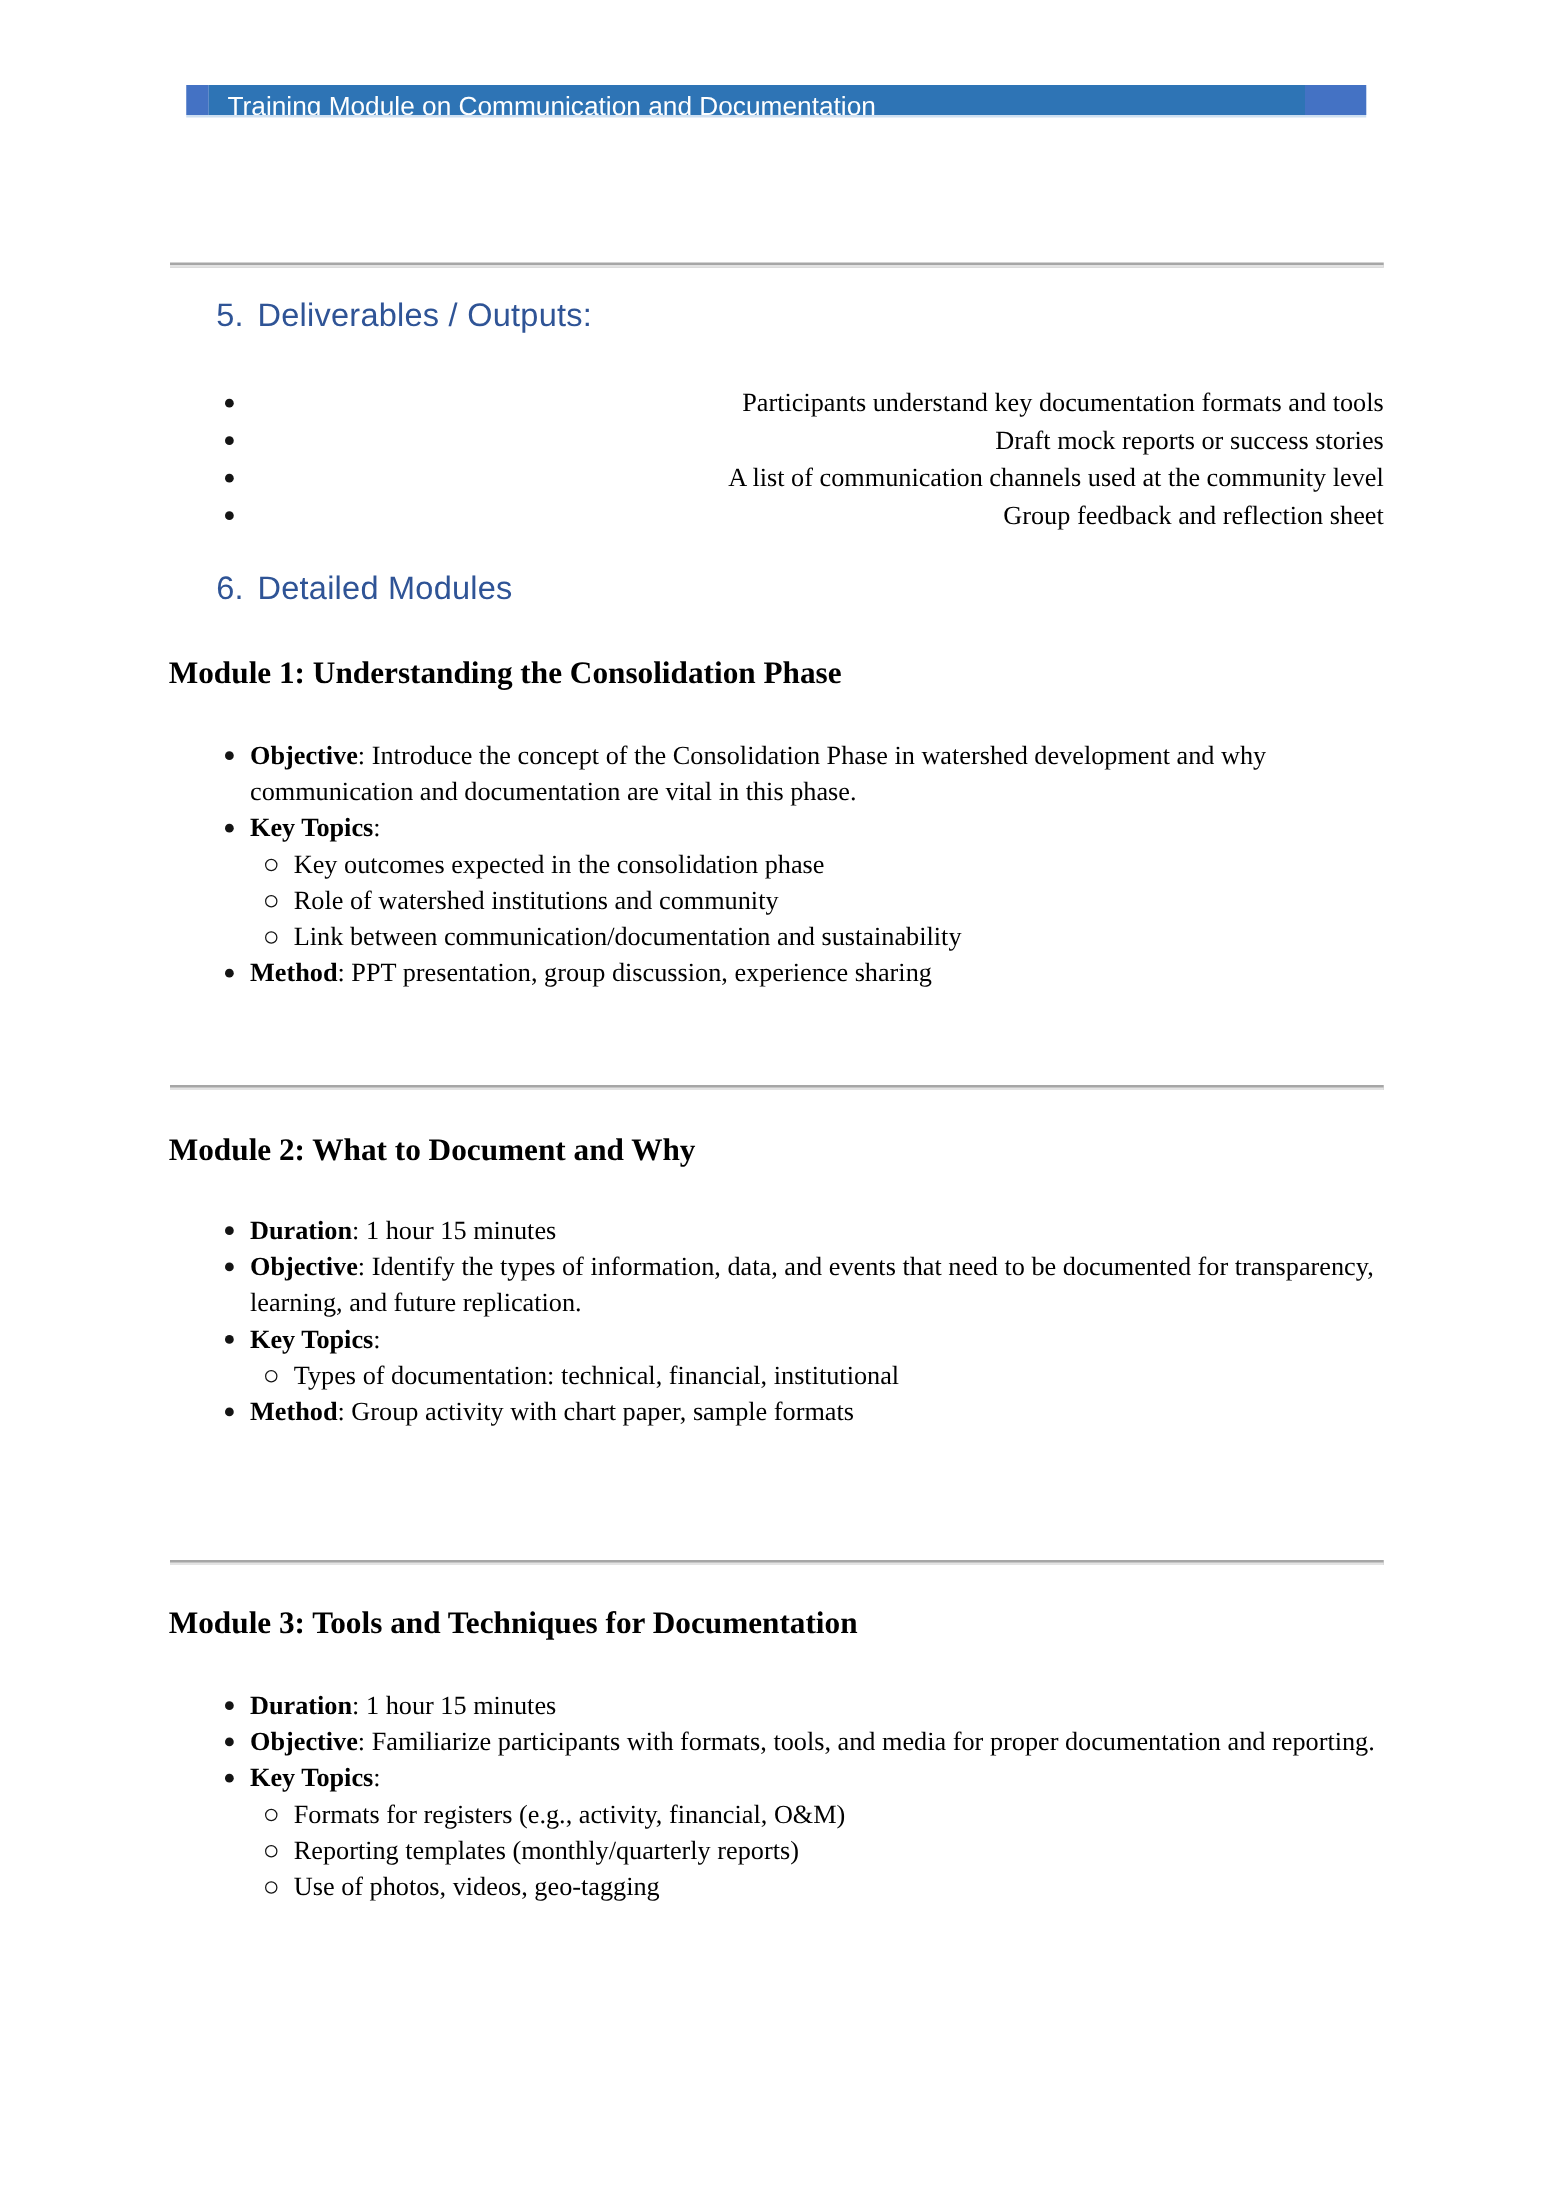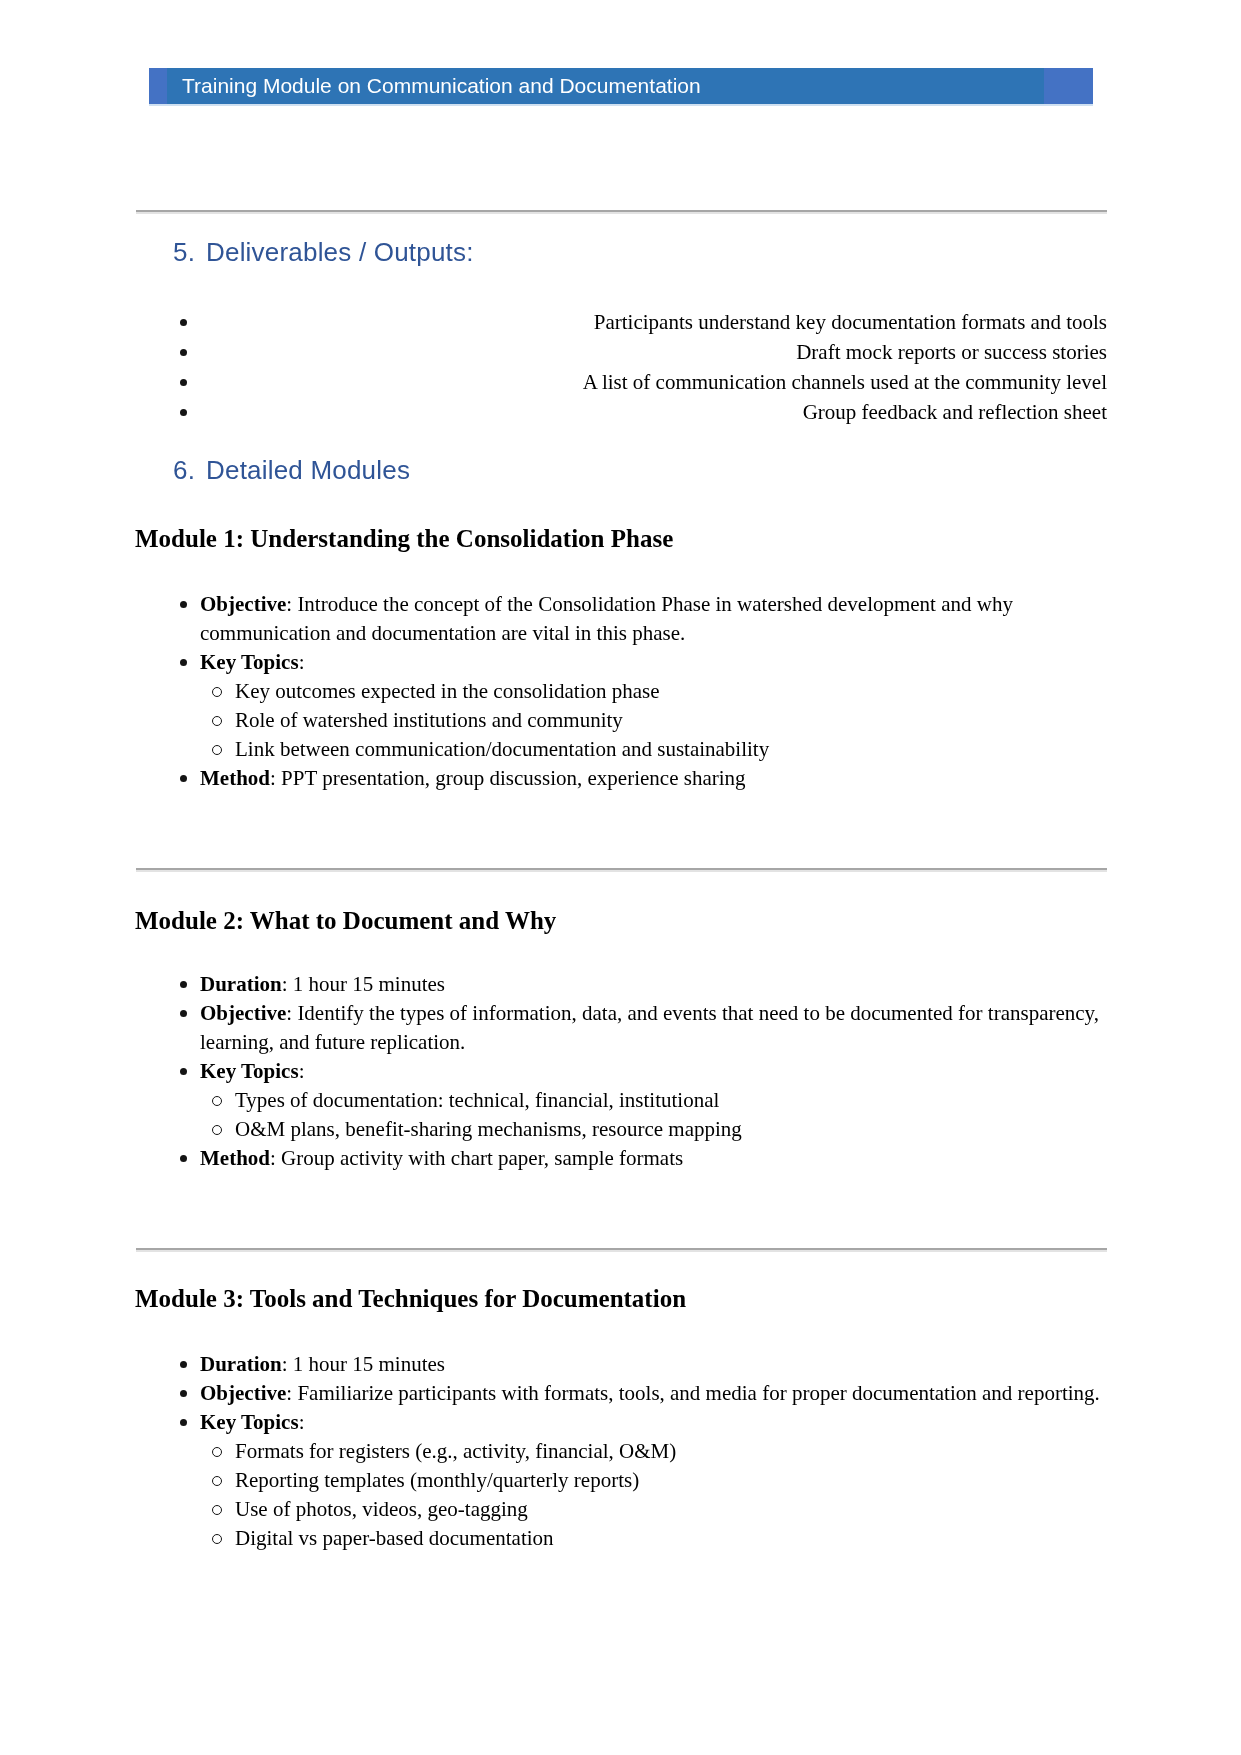--- a/index.html
+++ b/index.html
@@ -9,21 +9,21 @@
     --rule-gray:#A6A6A6;
   }
   *{box-sizing:border-box;}
   html,body{margin:0;padding:0;background:#ffffff;}
   .page{
     position:relative;width:1241px;height:1755px;background:#ffffff;
     overflow:hidden;font-family:"Liberation Serif",serif;color:#000;
   }
   
   .header-bar{
-    position:absolute;top:68px;left:149px;width:944px;height:36px;
+    position:absolute;top:68px;left:149px;width:944px;height:24px;
     display:flex;align-items:stretch;
     box-shadow:0 2px 0 #cfe0f1;
   }
   .bar-accent-left{width:18px;background:var(--bar-accent);}
   .bar-main{
     flex:1;background:var(--bar-main);color:#ffffff;
     font-family:"Liberation Sans",sans-serif;font-size:21px;line-height:35px;
     padding-left:15px;white-space:nowrap;overflow:hidden;
   }
   .bar-accent-right{width:49px;background:var(--bar-accent);}
@@ -162,24 +162,20 @@
       <span class="li-label">Objective</span><span>: Identify the types of information, data, and events that need to be documented for transparency, learning, and future replication.</span>
     </div>
     <div class="li l1">
       <span class="marker"></span>
       <span class="li-label">Key Topics</span><span>:</span>
     </div>
     <div class="li l2">
       <span class="marker"></span>
       <span>Types of documentation: technical, financial, institutional</span>
     </div>
-    <div class="li l2">
-      <span class="marker"></span>
-      <span>O&amp;M plans, benefit-sharing mechanisms, resource mapping</span>
-    </div>
     <div class="li l1">
       <span class="marker"></span>
       <span class="li-label">Method</span><span>: Group activity with chart paper, sample formats</span>
     </div>
   </div>
 
   <div class="hrule hr-3"></div>
 
   <div class="module-title m3-title">Module 3: Tools and Techniques for Documentation</div>
 
@@ -201,20 +197,16 @@
       <span>Formats for registers (e.g., activity, financial, O&amp;M)</span>
     </div>
     <div class="li l2">
       <span class="marker"></span>
       <span>Reporting templates (monthly/quarterly reports)</span>
     </div>
     <div class="li l2">
       <span class="marker"></span>
       <span>Use of photos, videos, geo-tagging</span>
     </div>
-    <div class="li l2">
-      <span class="marker"></span>
-      <span>Digital vs paper-based documentation</span>
-    </div>
   </div>
 
 
 </div>
 
 </body></html>

